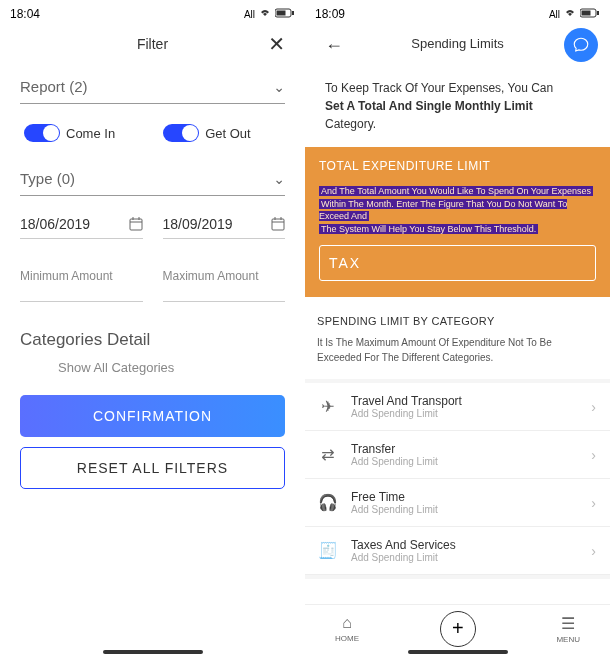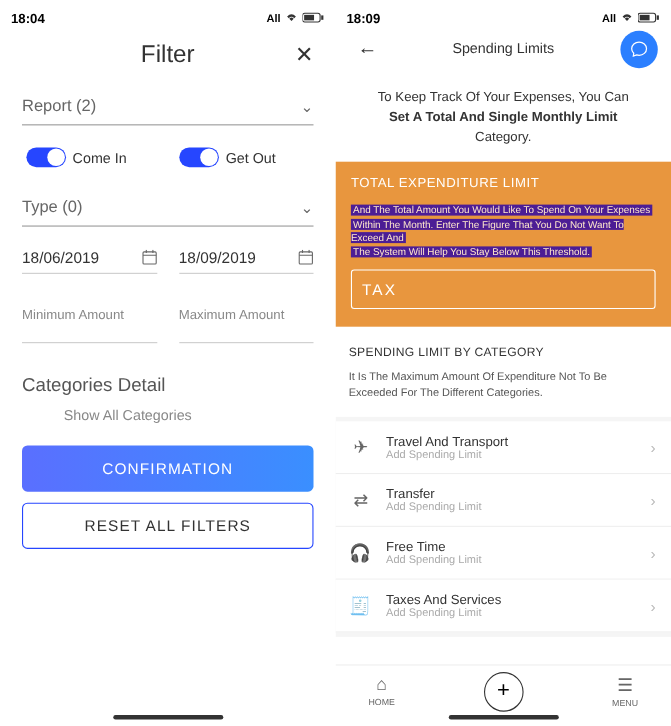--- a/index.html
+++ b/index.html
@@ -1,24 +1,24 @@
 <!DOCTYPE html>
 <html><head>
 <meta charset="utf-8">
 <style>
 * { box-sizing: border-box; margin: 0; padding: 0; font-family: -apple-system, Helvetica, Arial, sans-serif; }
 body { background: #fff; width: 610px; height: 660px; position: relative; }
 .screens { display: flex; width: 610px; height: 660px; }
 .screen { width: 305px; height: 660px; background: #fff; position: relative; overflow: hidden; }
 
-.status-bar { display: flex; justify-content: space-between; align-items: flex-end; padding: 4px 10px 0; height: 24px; font-size: 12px; font-weight: 700; gap: 47px; }
+.status-bar { display: flex; justify-content: space-between; align-items: center; padding: 4px 10px 0; height: 24px; font-size: 12px; font-weight: 400; gap: 47px; }
 .status-icons { display: flex; align-items: center; gap: 4px; font-size: 10px; }
 
 .header { display: flex; align-items: center; justify-content: center; position: relative; padding: 12px 20px; }
-.header-title { font-size: 22px; font-weight: 400; color: #333; }
+.header-title { font-size: 14px; font-weight: 400; color: #333; }
 .close-x { position: absolute; right: 20px; font-size: 20px; color: #333; }
 .back-arrow { position: absolute; left: 20px; font-size: 18px; color: #333; }
 .header-title-sm { font-size: 13px; color: #333; }
 
 .content { padding: 0 20px; }
 .dropdown-row { display: flex; justify-content: space-between; align-items: center; padding: 14px 0 8px; border-bottom: 1px solid #999; color: #666; font-size: 15px; }
 .chevron { color: #666; font-size: 14px; }
 
 .toggle-row { display: flex; gap: 48px; padding: 20px 4px 14px; }
 .toggle-item { display: flex; align-items: center; gap: 6px; font-size: 13px; color: #333; }
@@ -34,21 +34,21 @@
 .amount-field { flex: 1; border-bottom: 1px solid #ccc; padding-bottom: 18px; font-size: 12px; color: #888; }
 
 .cat-detail { padding: 28px 0 10px; font-size: 17px; color: #555; }
 .show-all { font-size: 13px; color: #888; padding-bottom: 20px; margin-left: 38px; }
 
 .btn-confirm { background: linear-gradient(90deg, #5a6fff, #3a8fff); color: #fff; text-align: center; padding: 13px; border-radius: 5px; font-size: 14px; letter-spacing: 1px; margin-bottom: 10px; }
 .btn-reset { border: 1px solid #2646ff; color: #333; text-align: center; padding: 12px; border-radius: 5px; font-size: 14px; letter-spacing: 1px; }
 
 .home-indicator { position: absolute; bottom: 6px; left: 50%; transform: translateX(-50%); width: 100px; height: 4px; background: #333; border-radius: 2px; }
 
-.intro-text { text-align: center; font-size: 12px; color: #333; padding: 16px 20px 10px; line-height: 1.5; }
+.intro-text { text-align: left; font-size: 12px; color: #333; padding: 16px 20px 10px; line-height: 1.5; }
 .intro-bold { font-weight: 600; }
 
 .orange-box { background: #e8963e; padding: 12px 14px 16px; margin: 4px 0 0; }
 .orange-title { color: #fff; font-size: 12px; font-weight: 500; letter-spacing: 0.5px; }
 .orange-desc { font-size: 9px; padding: 12px 0 10px; line-height: 1.4; }
 .orange-desc span { background: #4c1d95; color: #ffe8cc; padding: 0 2px; }
 .tax-btn { border: 1px solid #fff; color: #fff; padding: 9px; font-size: 14px; letter-spacing: 2px; border-radius: 3px; }
 
 .section-title { font-size: 11px; color: #333; padding: 18px 12px 8px; letter-spacing: 0.3px; }
 .section-desc { font-size: 10px; color: #555; padding: 0 12px 14px; line-height: 1.5; }

